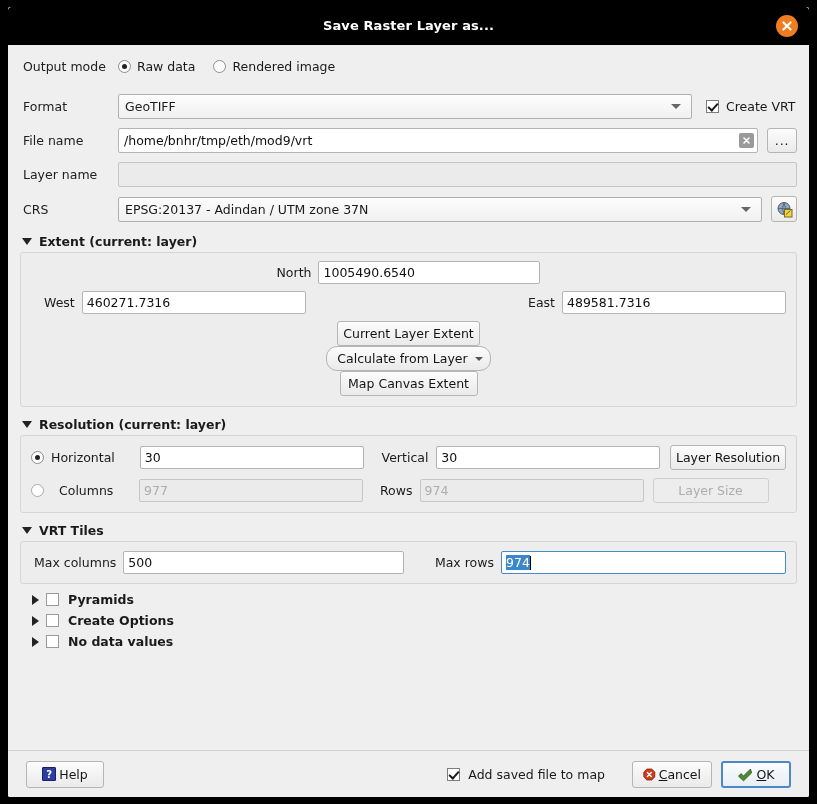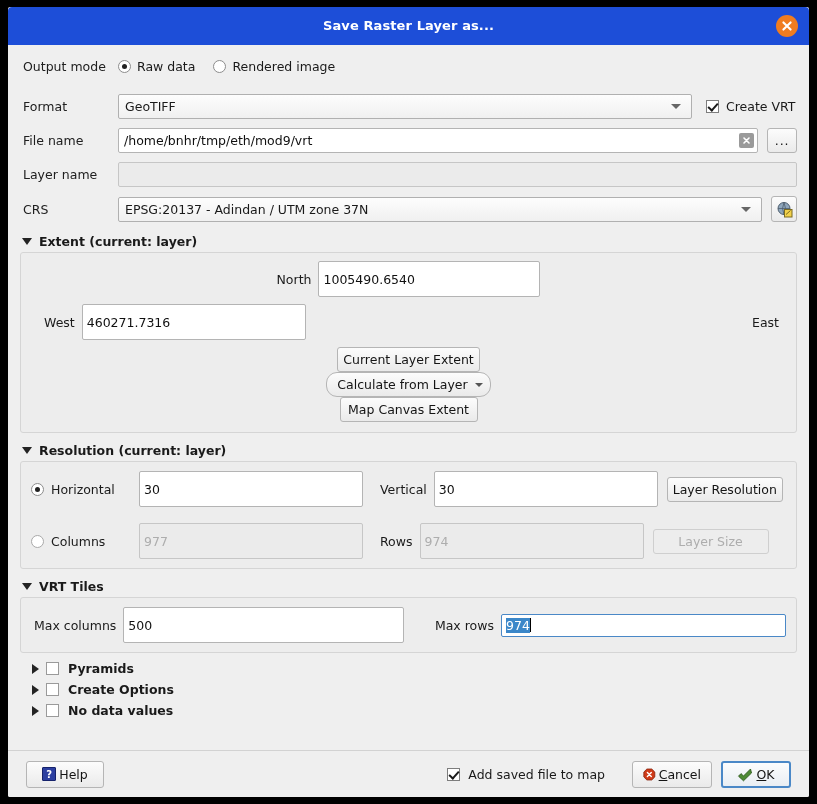--- a/index.html
+++ b/index.html
@@ -20,21 +20,21 @@
     background: #efefef;
     display: flex;
     flex-direction: column;
     border-radius: 2px;
     overflow: hidden;
   }
 
   
   #titlebar {
     height: 38px;
-    background: #1d4ed8;
+    background: #000000;
     position: relative;
     flex: 0 0 38px;
     border-top-left-radius: 4px;
     border-top-right-radius: 4px;
   }
   #title-text {
     position: absolute;
     left: 0; right: 0; top: 0;
     line-height: 38px;
     text-align: center;
@@ -60,21 +60,21 @@
     position: relative;
     background: #efefef;
   }
 
   
   .row { display: flex; align-items: center; margin-bottom: 9px; }
   .lbl { font-size: 12.5px; color: #202020; }
   .lbl-col { width: 98px; flex: 0 0 98px; padding-left: 3px; }
 
   input.txt, .fakefield {
-    height: 36px;
+    height: 23px;
     border: 1px solid #b4b4b4;
     background: #ffffff;
     font-family: "DejaVu Sans", "Liberation Sans", sans-serif;
     font-size: 12.5px;
     color: #101010;
     padding: 0 4px;
     border-radius: 2px;
     outline: none;
   }
   .fakefield { display: flex; align-items: center; }
@@ -317,50 +317,51 @@
     <div class="grp-box" style="margin-bottom:10px;">
       <div class="ext-center" style="margin-bottom:7px;">
         <span class="ext-lbl">North</span>
         <input class="txt" style="width: 222px;" type="text" value="1005490.6540">
       </div>
       <div style="display:flex;align-items:center;margin-bottom:7px;">
         <span class="ext-lbl" style="margin-left:13px;">West</span>
         <input class="txt" style="width: 224px;" type="text" value="460271.7316">
         <span style="flex:1 1 auto;"></span>
         <span class="ext-lbl">East</span>
+        <input class="txt" style="width: 224px;" type="text" value="489581.7316">
       </div>
       <div style="display:flex;align-items:center;flex-direction:column;">
         <button class="btn" style="width:143px;">Current Layer Extent</button>
         <span style="flex:1 1 auto;"></span>
         <button class="btn" style="padding-right:7px;border-radius:11px;">
           <span>Calculate from Layer</span>
           <span class="arrow-dn" style="margin-left:7px;margin-right:0;border-top-color:#555;border-left-width:4px;border-right-width:4px;border-top-width:4px;"></span>
         </button>
         <span style="flex:1 1 auto;"></span>
         <button class="btn" style="width:138px;">Map Canvas Extent</button>
       </div>
     </div>
 
     <div class="grp-header">
       <span class="tri-dn"></span>
       <span>Resolution (current: layer)</span>
     </div>
     <div class="grp-box" style="margin-bottom:10px;padding:9px 10px;">
-      <div style="display:flex;align-items:center;margin-bottom:16px;">
+      <div style="display:flex;align-items:center;margin-bottom:8px;justify-content:space-between;">
         <label class="radio" style="width:108px;">
           <span class="radio-dot on"></span>
           <span style="margin-left:7px;">Horizontal</span>
         </label>
         <input class="txt" style="width: 224px;" type="text" value="30">
         <span class="ext-lbl" style="margin-left:17px;">Vertical</span>
         <input class="txt" style="width: 224px;" type="text" value="30">
         <button class="btn" style="width:116px;margin-left:9px;">Layer Resolution</button>
       </div>
       <div style="display:flex;align-items:center;">
-        <label class="radio" style="width:108px;">
+        <label class="radio" style="width:108px;gap:8px;">
           <span class="radio-dot off-dis"></span>
           <span style="margin-left:7px;">Columns</span>
         </label>
         <div class="fakefield disabled-field" style="width:224px;">
           <span>977</span>
         </div>
         <span class="ext-lbl" style="margin-left:17px;">Rows</span>
         <div class="fakefield disabled-field" style="width:224px;">
           <span>974</span>
         </div>

